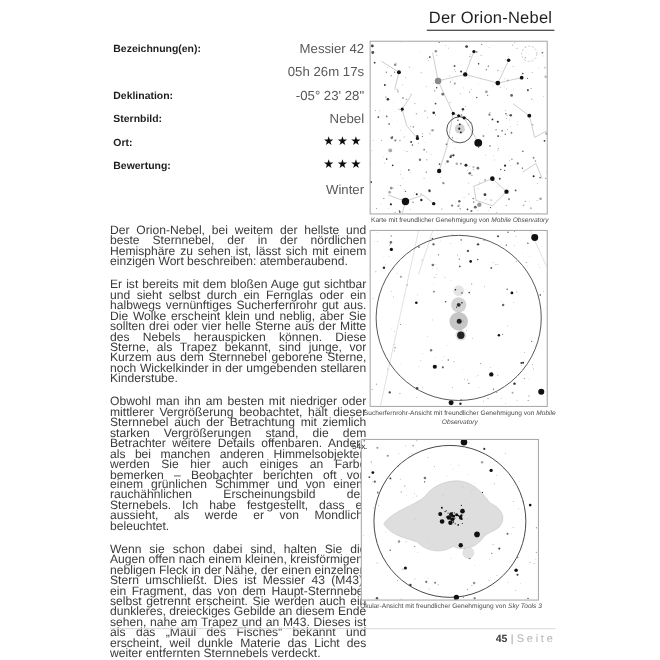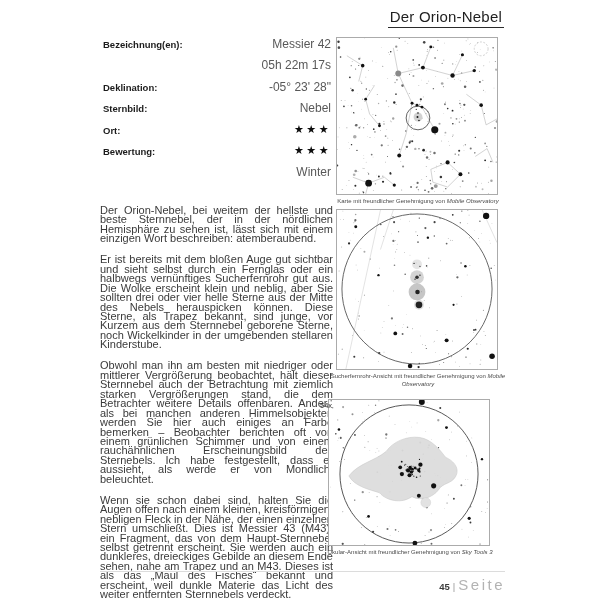--- a/index.html
+++ b/index.html
@@ -45,36 +45,36 @@
     font-size:6px; line-height:8px; color:#4a4a4a;
   }
   .figcap i { font-style:italic; }
   .mag { position:absolute; top:2px; left:4px; font-size:7.5px; color:#2e2e2e; }
 
   
   .footer-rule { position:absolute; left:100px; top:571px; width:405px; height:1px; background:#dcdcdc; }
   .footer { position:absolute; top:576px; right:95px; font-size:9.5px; white-space:nowrap; }
   .footer .num { font-weight:700; color:#3c3c3c; }
   .footer .sep { color:#9a9a9a; margin:0 3px; }
-  .footer .label { letter-spacing:2.5px; color:#b3b3b3; font-size:15px; }
+  .footer .label { letter-spacing:2.5px; color:#b3b3b3; font-size:10px; }
 </style>
 </head>
 <body>
 
 <div class="page">
 
   <h1 class="title">Der Orion-Nebel</h1>
 
   <div class="info-table">
     <div class="info-row">
       <span class="info-label">Bezeichnung(en):</span>
       <span class="info-value">Messier 42</span>
     </div>
     <div class="info-row">
-      <span class="info-value">05h 22m 17s</span>
+      <span class="info-value">05h 26m 17s</span>
     </div>
     <div class="info-row">
       <span class="info-label">Deklination:</span>
       <span class="info-value">-05° 23' 28"</span>
     </div>
     <div class="info-row">
       <span class="info-label">Sternbild:</span>
       <span class="info-value">Nebel</span>
     </div>
     <div class="info-row">

